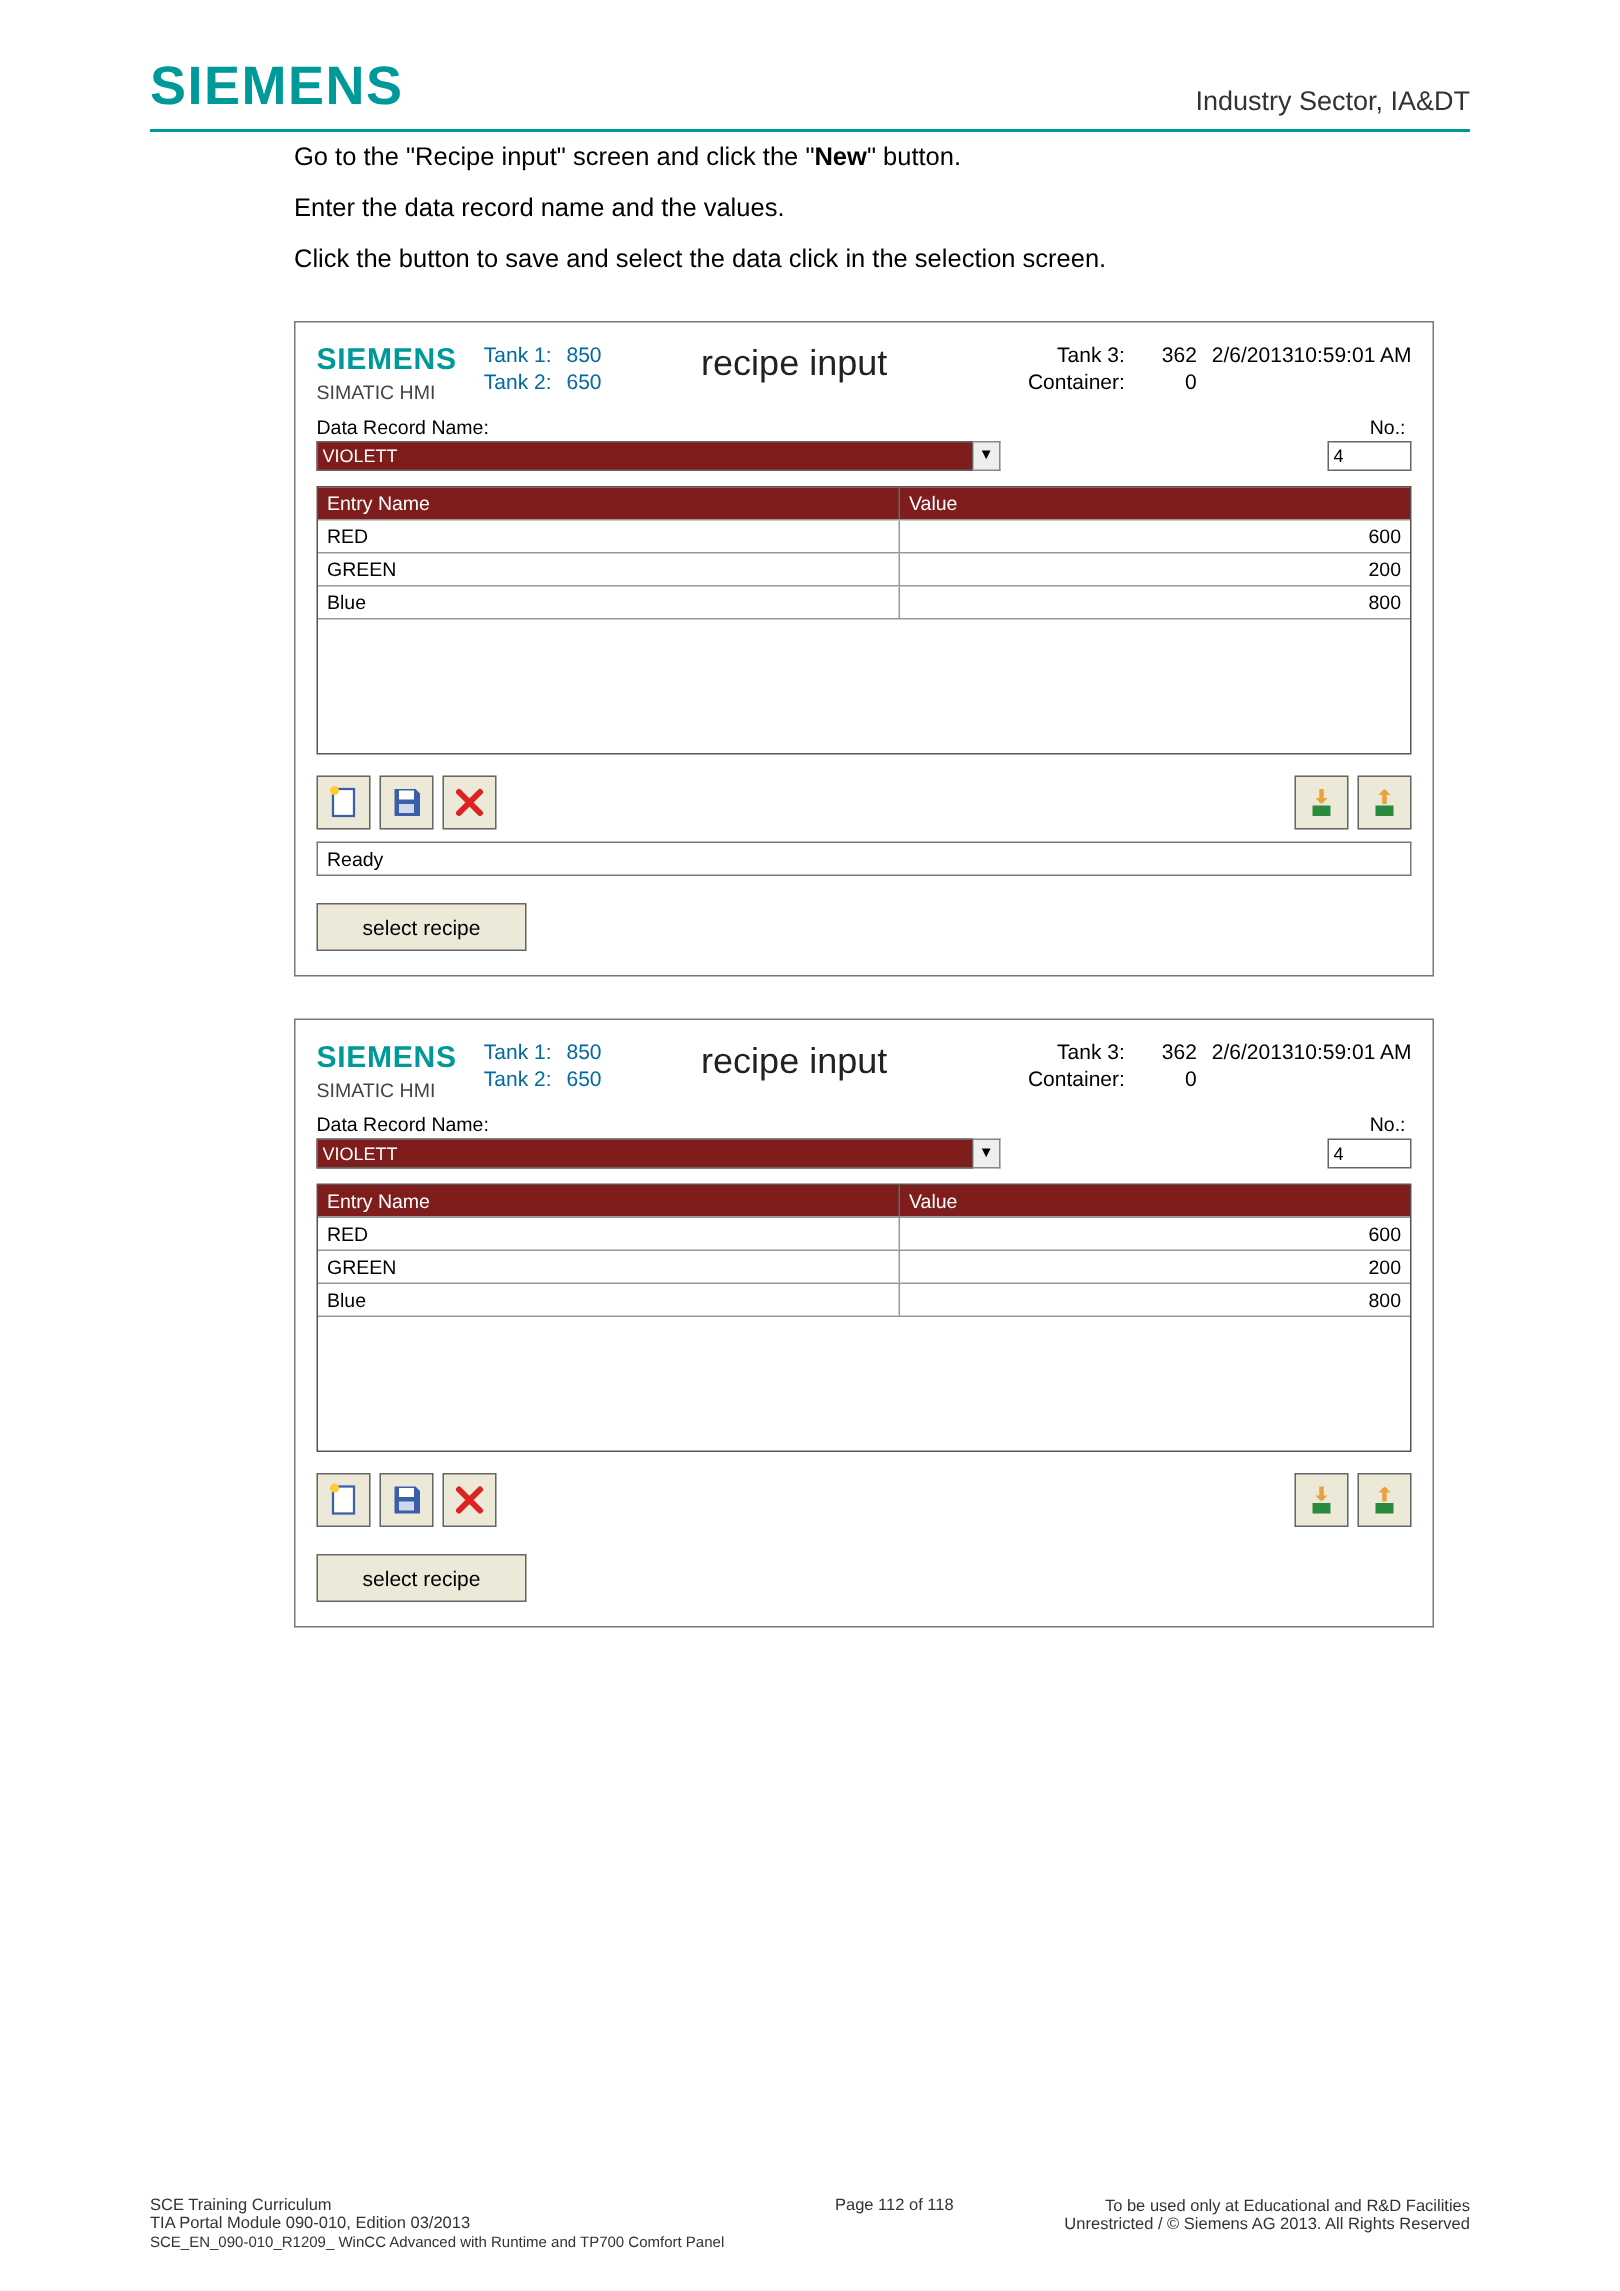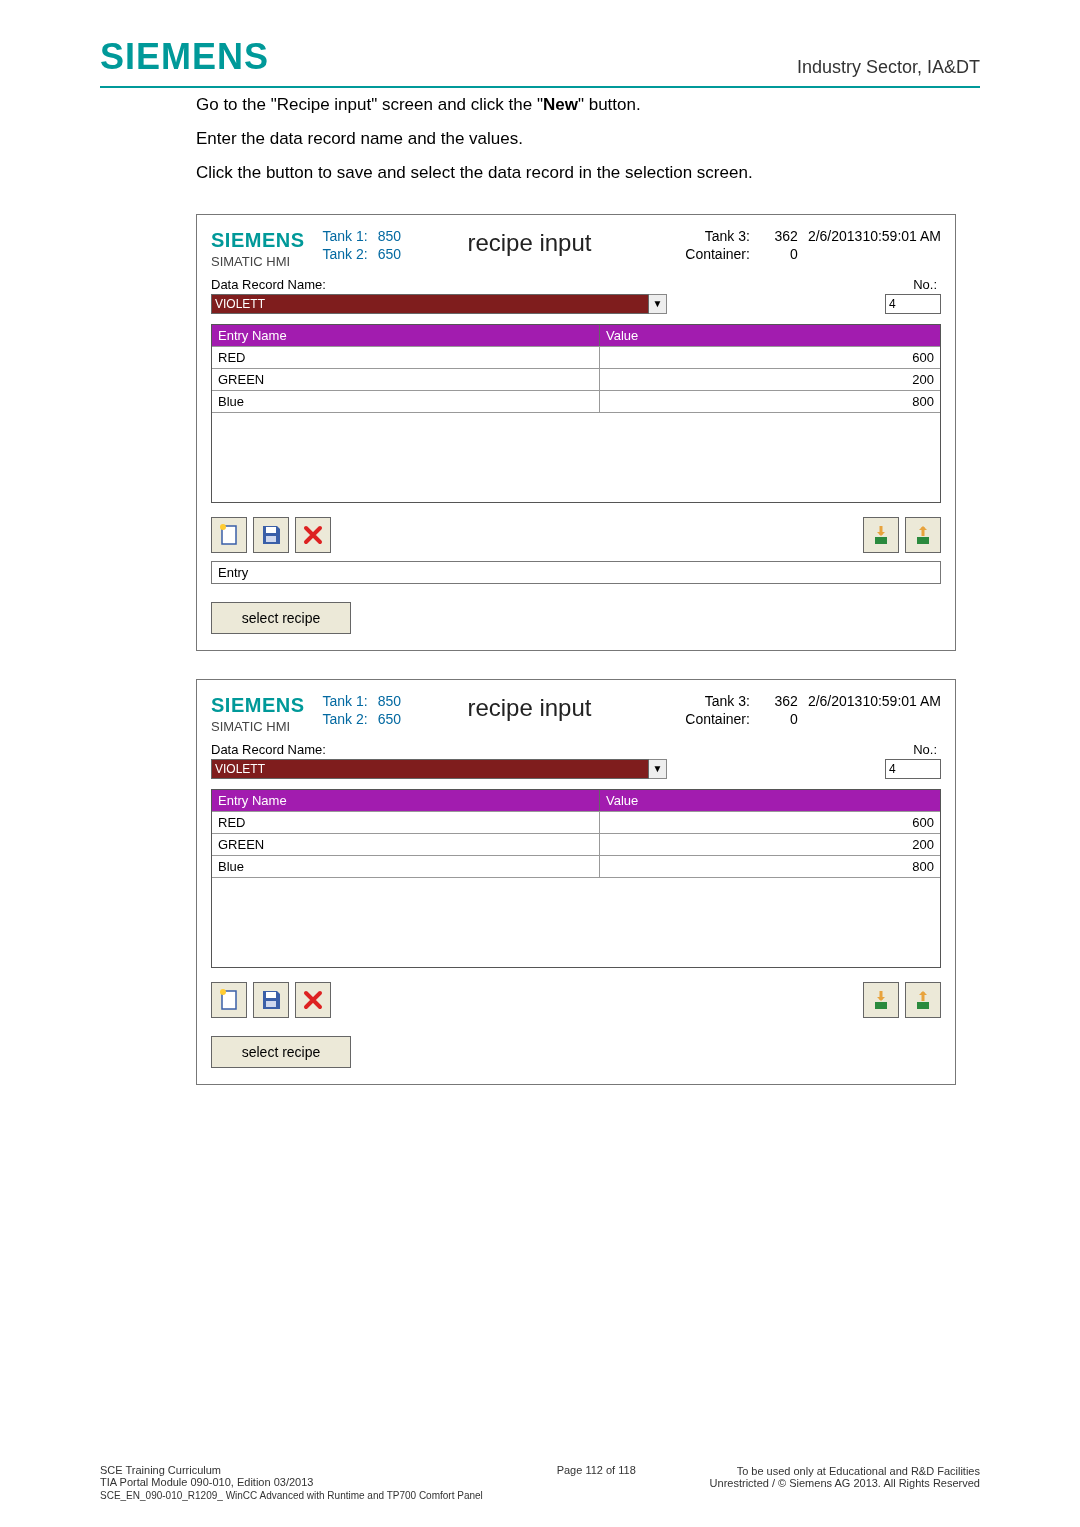--- a/index.html
+++ b/index.html
@@ -34,21 +34,21 @@
   .hmi-datetime { display: flex; flex-direction: row; align-items: center; margin-left: 10px; font-size: 14px; }
 
   .field-row { display: flex; align-items: center; margin-top: 6px; font-size: 13px; }
   .drn-label { width: 140px; }
   .drn-input { width: 438px; height: 20px; border: 1px solid #666; font-size: 12px; padding: 1px 3px; color: #fff; background: #7f1d1d; }
   .drn-dd { width: 18px; height: 20px; border: 1px solid #888; border-left: none; background: #eee; display:flex; align-items:center; justify-content:center; cursor:pointer; font-size:10px;}
   .no-label { margin-left: auto; margin-right: 4px; width: 56px; text-align:right; }
   .no-input { width: 56px; height: 20px; border: 1px solid #666; font-size: 12px; padding: 1px 3px; background:#fff; }
 
   .grid { margin-top: 10px; border: 1px solid #555; font-size: 13px; }
-  .grid-header { display: flex; background: #a21caf; color: #fff; }
+  .grid-header { display: flex; background: #7f1d1d; color: #fff; }
   .grid-header .c1 { flex: 1; padding: 3px 6px; border-right: 1px solid #666; }
   .grid-header .c2 { width: 340px; padding: 3px 6px; }
   .g-row { display: flex; border-top: 1px solid #999; }
   .g-row .c1 { flex: 1; padding: 3px 6px; border-right: 1px solid #999; }
   .g-row .c2 { width: 340px; padding: 3px 6px; text-align: right; }
   .grid-pad { height: 90px; border-top: 1px solid #999; }
 
   .icon-bar { display:flex; justify-content: space-between; align-items:center; margin-top: 14px; }
   .icon-group { display:flex; gap: 6px; }
   .icon-btn { width: 36px; height: 36px; border: 1px solid #666; background: #ece9d8; display:flex; align-items:center; justify-content:center; cursor:pointer; }
@@ -73,21 +73,21 @@
     <div class="top-right">Industry Sector, IA&amp;DT</div>
   </div>
 
 
   <div class="body-area">
     <div class="body-text">
       <div>
         <span>Go to the "Recipe input" screen and click the "</span><b>New</b><span>" button.</span>
       </div>
       <div>Enter the data record name and the values.</div>
-      <div>Click the button to save and select the data record in the selection screen.</div>
+      <div>Click the button to save and select the data click in the selection screen.</div>
     </div>
 
     <div class="hmi-wrap">
       <div class="hmi">
         <div class="hmi-header">
           <div class="hmi-logo-block">
             <div class="hmi-logo">SIEMENS</div>
             <div class="hmi-sub">SIMATIC HMI</div>
           </div>
           <div class="hmi-tanks">
@@ -182,21 +182,21 @@
             <div class="icon-btn">
               <svg viewBox="0 0 24 24">
                   <rect x="6" y="14" width="12" height="7" fill="#2b8a3e"></rect>
                   <path d="M12 13V4" stroke="#e8a33d" stroke-width="3"></path>
                   <path d="M8 7l4-4 4 4" fill="#e8a33d"></path>
                 </svg>
             </div>
           </div>
         </div>
 
-        <div class="status-bar">Entry</div>
+        <div class="status-bar">Ready</div>
 
         <button class="select-btn">select recipe</button>
       </div>
     </div>
 
     <div class="hmi-wrap" style="margin-top:28px;">
       <div class="hmi">
         <div class="hmi-header">
           <div class="hmi-logo-block">
             <div class="hmi-logo">SIEMENS</div>

